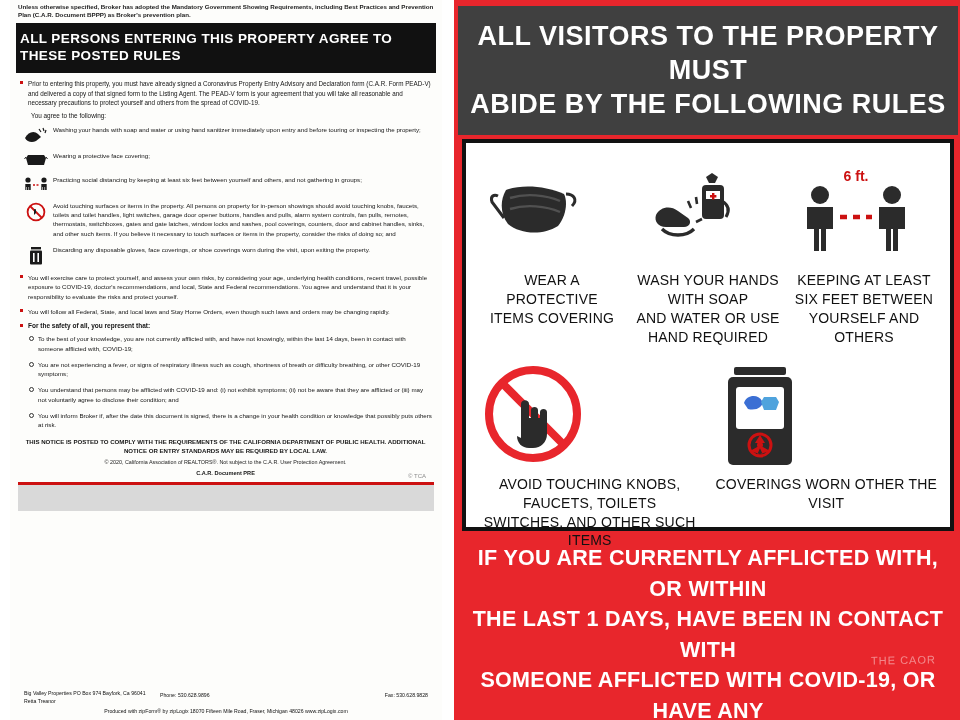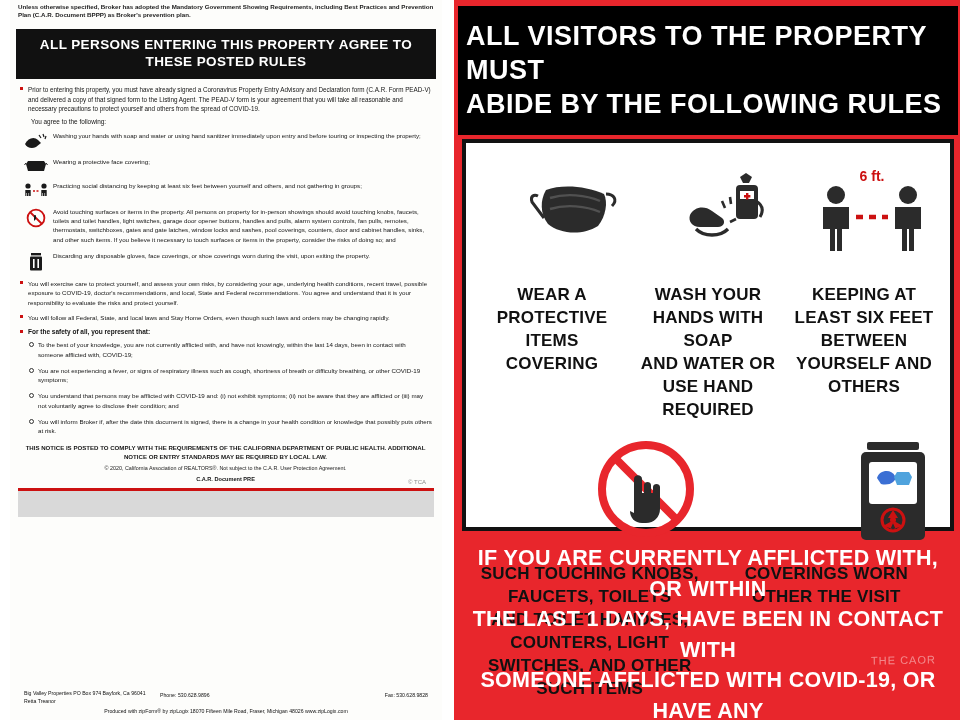--- a/index.html
+++ b/index.html
@@ -43,27 +43,26 @@
   .pre-note {
     font-size: 6.2px;
     line-height: 1.35;
     color: #1a1a1a;
     padding: 3px 8px 2px 8px;
     font-weight: bold;
   }
   .black-banner {
     background: #111111;
     color: #ffffff;
-    text-align: center;
     font-weight: bold;
     font-size: 13.5px;
     letter-spacing: 0.4px;
     line-height: 1.25;
     padding: 8px 4px 9px 4px;
-    margin: 7px 6px 6px 6px;
+    margin: 1px 6px 6px 6px;
   }
   .body-col {
     padding: 0 10px 0 9px;
     color: #141414;
   }
   .lead-para {
     font-size: 6.3px;
     line-height: 1.45;
     margin-bottom: 5px;
     padding-left: 9px;
@@ -231,22 +230,23 @@
     position: absolute;
     left: 0px;
     top: 0px;
     width: 508px;
     height: 720px;
     background: #e8262c;
     box-sizing: border-box;
     padding: 6px 4px 4px 4px;
   }
   .poster-head {
-    background: #000000;
+    background: #404040;
     color: #ffffff;
+    text-align: center;
     font-weight: bold;
     font-size: 27px;
     line-height: 1.25;
     letter-spacing: 0.5px;
     padding: 14px 8px 14px 8px;
   }
   .poster-body {
     background: #ffffff;
     border: 4px solid #111111;
     margin: 4px 4px 0 4px;
@@ -261,29 +261,29 @@
   }
   .rule-cell {
     flex: 1;
     text-align: center;
     padding: 0 6px;
   }
   .rule-art {
     height: 112px;
     display: flex;
     align-items: center;
-    justify-content: flex-end;
+    justify-content: flex-start;
   }
   .rule-caption {
-    font-weight: bold;
-    font-size: 17px;
+    font-weight: normal;
+    font-size: 14px;
     line-height: 1.35;
     letter-spacing: 0.2px;
     color: #111;
-    margin-top: 15px;
+    margin-top: 2px;
   }
   .rules-grid-bottom {
     display: flex;
     justify-content: center;
     align-items: flex-start;
     margin-top: 14px;
   }
   .rules-grid-bottom .rule-cell { flex: 0 0 48%; }
   .poster-footer {
     color: #ffffff;
@@ -509,22 +509,21 @@
 
           <div class="rule-cell">
             <div class="rule-art">
               <svg width="112" height="106" viewBox="0 0 112 106">
                 <circle cx="56" cy="50" r="44" fill="none" stroke="#e8262c" stroke-width="8"></circle>
                 <line x1="25" y1="19" x2="87" y2="81" stroke="#e8262c" stroke-width="8"></line>
                 <path d="M44 74 V40 c0-5 8-5 8 0 v14 h2 v-8 c0-4 7-4 7 0 v8 h2 v-6 c0-4 7-4 7 0 v22 c0 8-6 14-14 14 h-4 c-7 0-12-5-12-12 z" fill="#2b2b2b"></path>
               </svg>
             </div>
             <div class="rule-caption">
-              <div>SUCH TOUCHING KNOBS, FAUCETS, TOILETS</div>
-              <div>AND TOILET HANDLES, COUNTERS, LIGHT</div>
+              <div>AVOID TOUCHING KNOBS, FAUCETS, TOILETS</div>
               <div>SWITCHES, AND OTHER SUCH ITEMS</div>
             </div>
           </div>
 
           <div class="rule-cell">
             <div class="rule-art">
               <svg width="92" height="108" viewBox="0 0 92 108">
                 <rect x="20" y="4" width="52" height="8" rx="2" fill="#2b2b2b"></rect>
                 <rect x="14" y="14" width="64" height="88" rx="5" fill="#2b2b2b"></rect>
                 <rect x="22" y="24" width="48" height="42" rx="3" fill="#ffffff"></rect>

